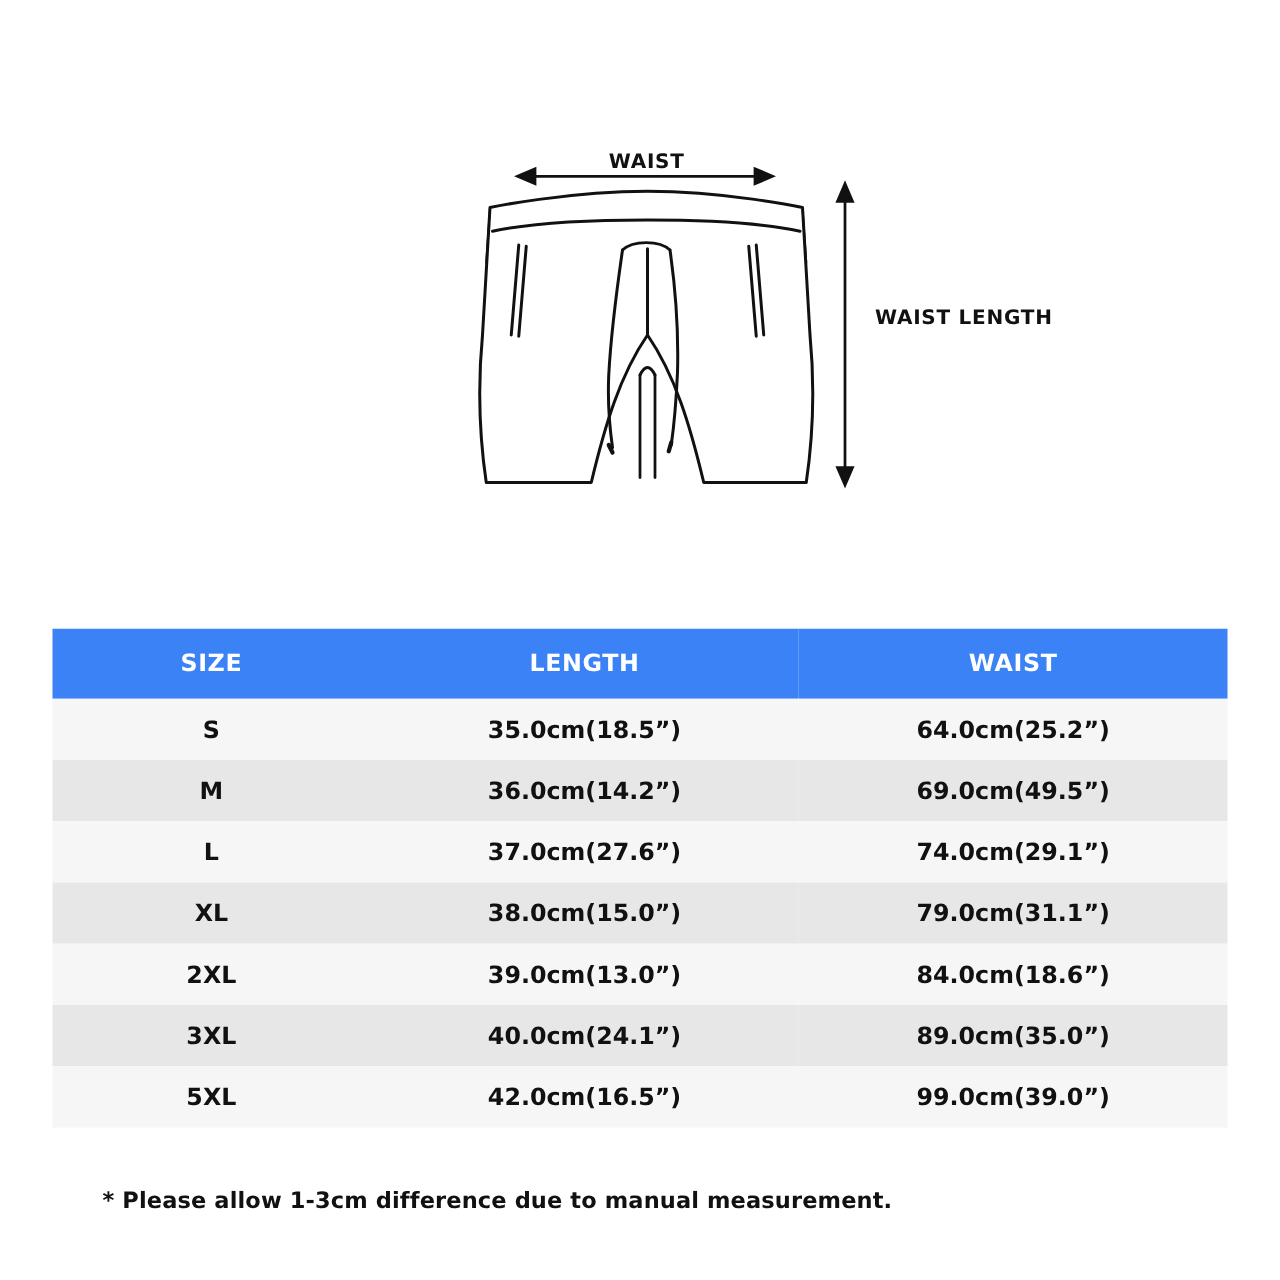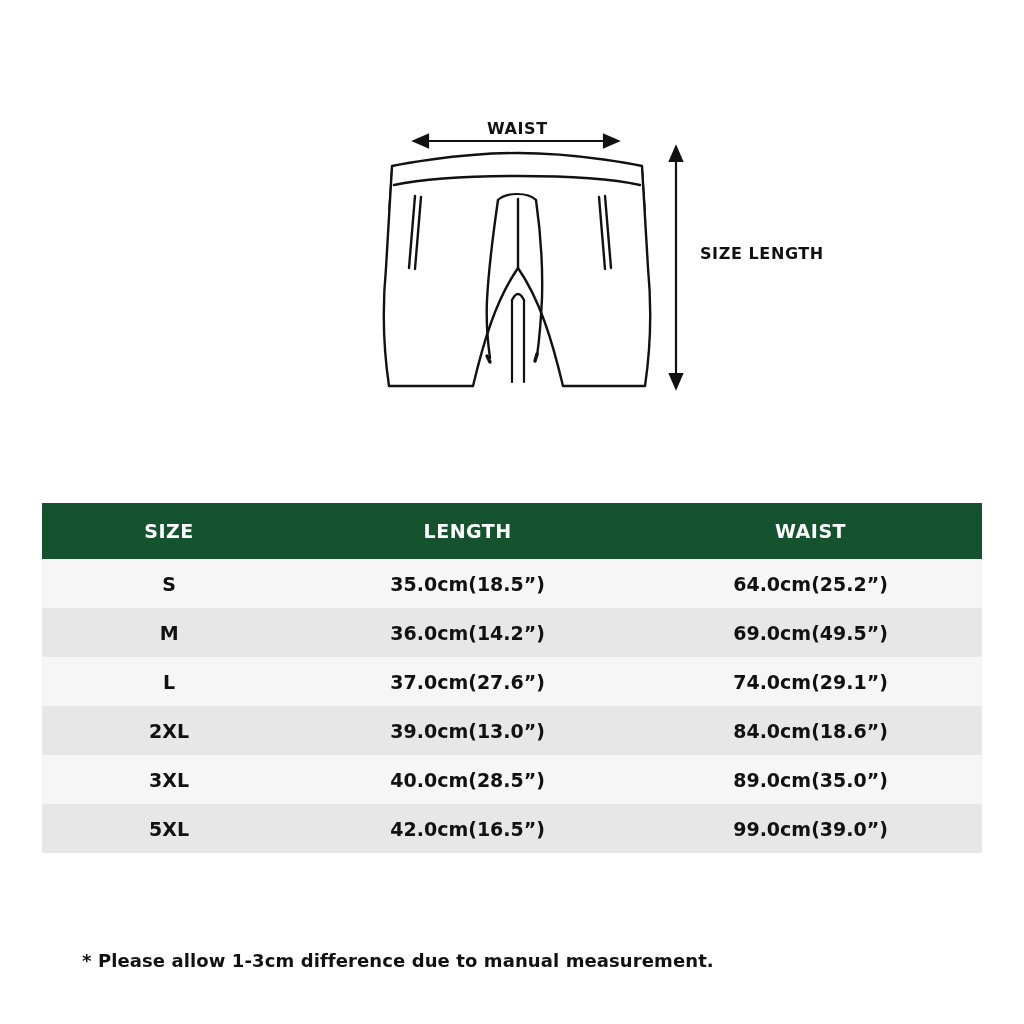--- a/index.html
+++ b/index.html
@@ -52,21 +52,21 @@
     border-collapse: collapse;
     table-layout: fixed;
   }
   #size-table th,
   #size-table td {
     text-align: center;
     font-family: "DejaVu Sans", sans-serif;
     font-weight: 700;
   }
   #size-table thead th {
-    background: #14532d;
+    background: #3b82f6;
     color: #ffffff;
     font-size: 19px;
     letter-spacing: 0.5px;
     height: 54px;
     vertical-align: middle;
   }
   #size-table tbody td {
     font-size: 19px;
     color: #111111;
     height: 47px;
@@ -145,21 +145,21 @@
 
     <g stroke="#111111" stroke-width="2.2" fill="#111111">
       <line x1="676" y1="157" x2="676" y2="378"></line>
       <polygon points="676,147 670,161 682,161"></polygon>
       <polygon points="676,388 670,374 682,374"></polygon>
     </g>
   </svg>
 
   <div class="dim-label" id="waist-label">WAIST</div>
 
-  <div class="dim-label" id="pant-length-label">SIZE LENGTH</div>
+  <div class="dim-label" id="pant-length-label">WAIST LENGTH</div>
 </div>
 
 <table id="size-table">
   <thead>
     <tr>
       <th class="col-size">SIZE</th>
       <th class="col-len">LENGTH</th>
       <th class="col-waist">WAIST</th>
     </tr>
   </thead>
@@ -173,27 +173,32 @@
       <td>M</td>
       <td>36.0cm(14.2”)</td>
       <td>69.0cm(49.5”)</td>
     </tr>
     <tr>
       <td>L</td>
       <td>37.0cm(27.6”)</td>
       <td>74.0cm(29.1”)</td>
     </tr>
     <tr>
+      <td>XL</td>
+      <td>38.0cm(15.0”)</td>
+      <td>79.0cm(31.1”)</td>
+    </tr>
+    <tr>
       <td>2XL</td>
       <td>39.0cm(13.0”)</td>
       <td>84.0cm(18.6”)</td>
     </tr>
     <tr>
       <td>3XL</td>
-      <td>40.0cm(28.5”)</td>
+      <td>40.0cm(24.1”)</td>
       <td>89.0cm(35.0”)</td>
     </tr>
     <tr>
       <td>5XL</td>
       <td>42.0cm(16.5”)</td>
       <td>99.0cm(39.0”)</td>
     </tr>
   </tbody>
 </table>
 

